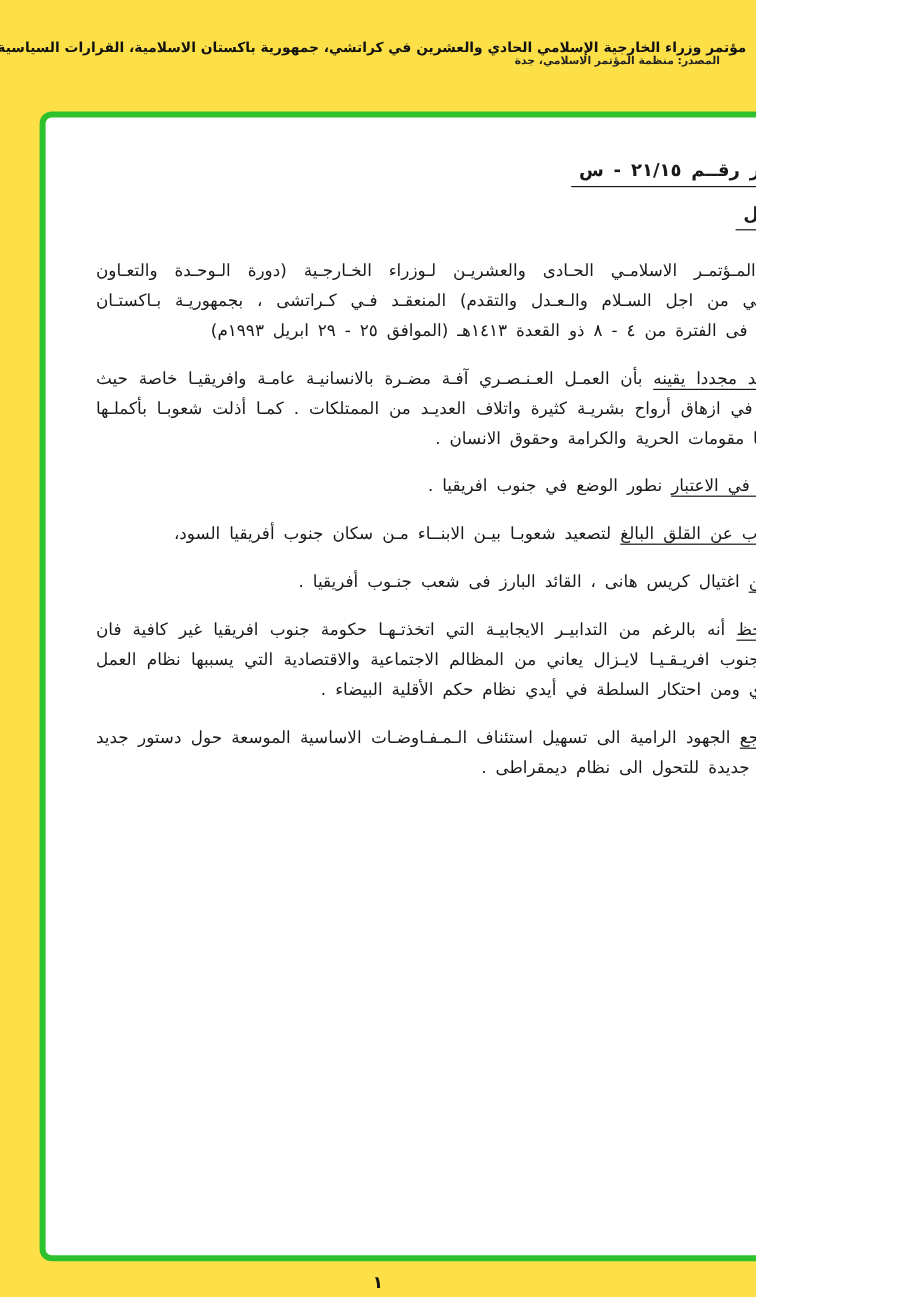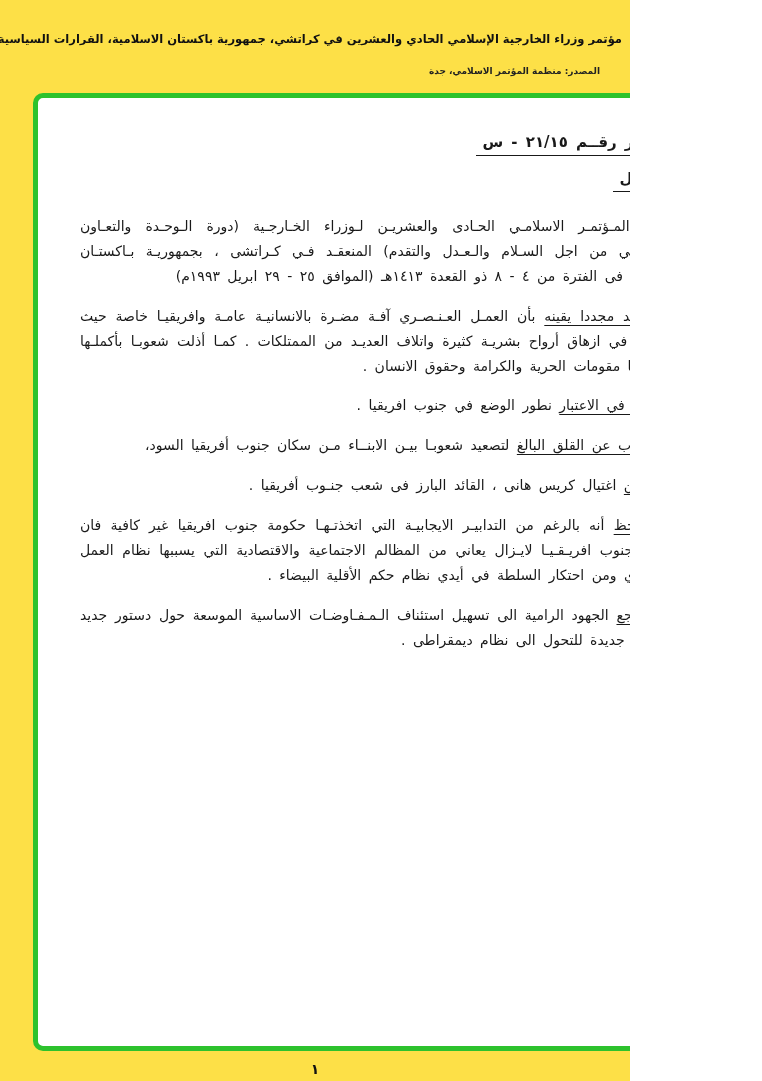--- a/index.html
+++ b/index.html
@@ -26,21 +26,21 @@
     text-align: right;
     color: #111111;
   }
   .top-header .line1 {
     font-size: 11.5px;
     font-weight: bold;
     letter-spacing: 0;
     white-space: nowrap;
   }
   .top-header .line2 {
-    margin-top: 20px;
+    margin-top: 0;
     margin-right: 22px;
     font-size: 9px;
     font-weight: bold;
     color: #222222;
   }
   
   .scan-frame {
     position: absolute;
     left: 33px;
     top: 93px;

